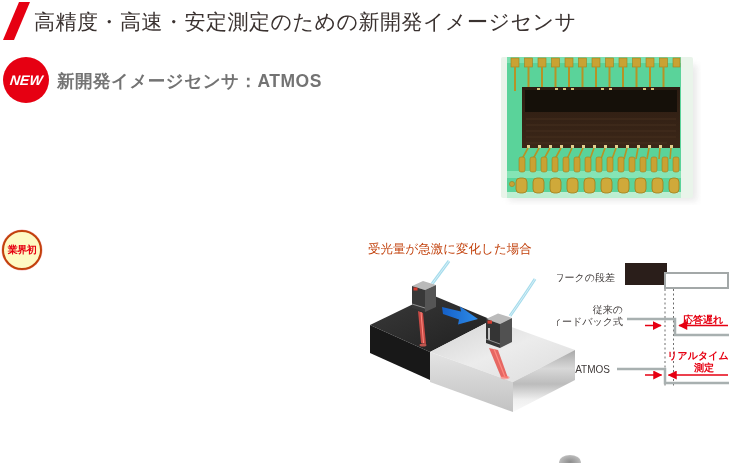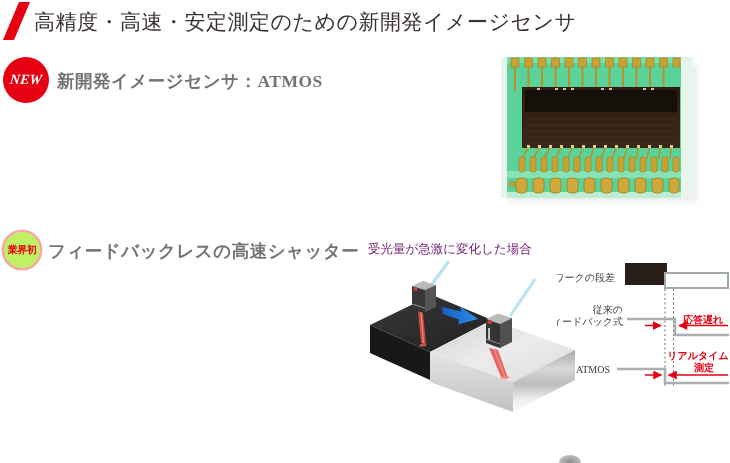--- a/index.html
+++ b/index.html
@@ -1,36 +1,36 @@
 <!DOCTYPE html>
 <html><head>
 <meta charset="utf-8">
 <style>
   html,body{margin:0;padding:0;background:#fff;}
   .page{position:relative;width:730px;height:463px;background:#ffffff;overflow:hidden;
-        font-family:Liberation Serif, serif;}
+        font-family:Liberation Sans, sans-serif;}
   
   .main-heading{position:absolute;left:0;top:0;height:44px;}
   .slash{position:absolute;left:3px;top:2px;}
   .page-title{position:absolute;left:34px;top:8px;margin:0;font-size:21px;font-weight:400;
         color:#3a3230;letter-spacing:0.5px;white-space:nowrap;}
   
   .new-badge{position:absolute;left:3px;top:57px;width:46px;height:46px;border-radius:50%;
         background:#e60012;display:flex;align-items:center;justify-content:center;}
   .new-badge span{color:#fff;font-style:italic;font-weight:700;font-size:14px;transform:skewX(-6deg);}
   .feature-title{position:absolute;margin:0;font-size:17.5px;font-weight:700;color:#737373;
         letter-spacing:0.5px;white-space:nowrap;}
   .title-1{left:57px;top:69px;}
   .industry-badge{position:absolute;left:2px;top:230px;width:36px;height:36px;border-radius:50%;
-        background:#bef264;border:2px solid #fca5a5;display:flex;align-items:center;justify-content:center;
+        background:#fef9c3;border:2px solid #c2410c;display:flex;align-items:center;justify-content:center;
         box-shadow:0 0 0 0.5px #f5b0b5;}
   .industry-badge span{color:#e60012;font-size:10px;font-weight:700;letter-spacing:-0.5px;}
   .title-2{left:48px;top:239px;}
   
-  .illu-caption{position:absolute;left:368px;top:241px;font-size:12.5px;color:#701a75;white-space:nowrap;}
+  .illu-caption{position:absolute;left:368px;top:241px;font-size:12.5px;color:#c2410c;white-space:nowrap;}
   .chip-photo{position:absolute;left:497px;top:55px;}
   .illu-svg{position:absolute;left:355px;top:258px;}
   .timing-svg{position:absolute;left:557px;top:255px;}
   .label-txt{font-size:10px;fill:#3f3a39;}
   .red-txt{font-size:10px;font-weight:700;fill:#e60012;}
   .bottom-smudge{position:absolute;left:559px;top:455px;width:22px;height:14px;border-radius:50%;
         background:radial-gradient(ellipse at center,#8c8c8c 0%,#b5b5b5 60%,#e5e5e5 100%);}
 </style>
 </head>
 <body>
@@ -182,21 +182,20 @@
         <rect x="155" y="123" width="11" height="15" rx="4"></rect>
           <rect x="172" y="123" width="10" height="15" rx="4"></rect>
       </g>
       <circle cx="15" cy="129" r="2.6" fill="#c9a233" stroke="#a07f1d" stroke-width="0.6"></circle>
     </g>
   </svg>
 
   <div class="industry-badge">
     <span>業界初</span>
   </div>
-  <h2 class="feature-title title-2">フィードバックレスの高速シャッター</h2>
 
   <div class="illu-caption">受光量が急激に変化した場合</div>
 
   <svg class="illu-svg" width="225" height="175" viewBox="0 0 225 175">
     <defs>
       <linearGradient id="blackTop" x1="0" y1="0" x2="1" y2="1">
         <stop offset="0" stop-color="#3a3a3a"></stop>
           <stop offset="1" stop-color="#1f1f1f"></stop>
       </linearGradient>
       <linearGradient id="silverTop" x1="0" y1="0" x2="1" y2="1">

